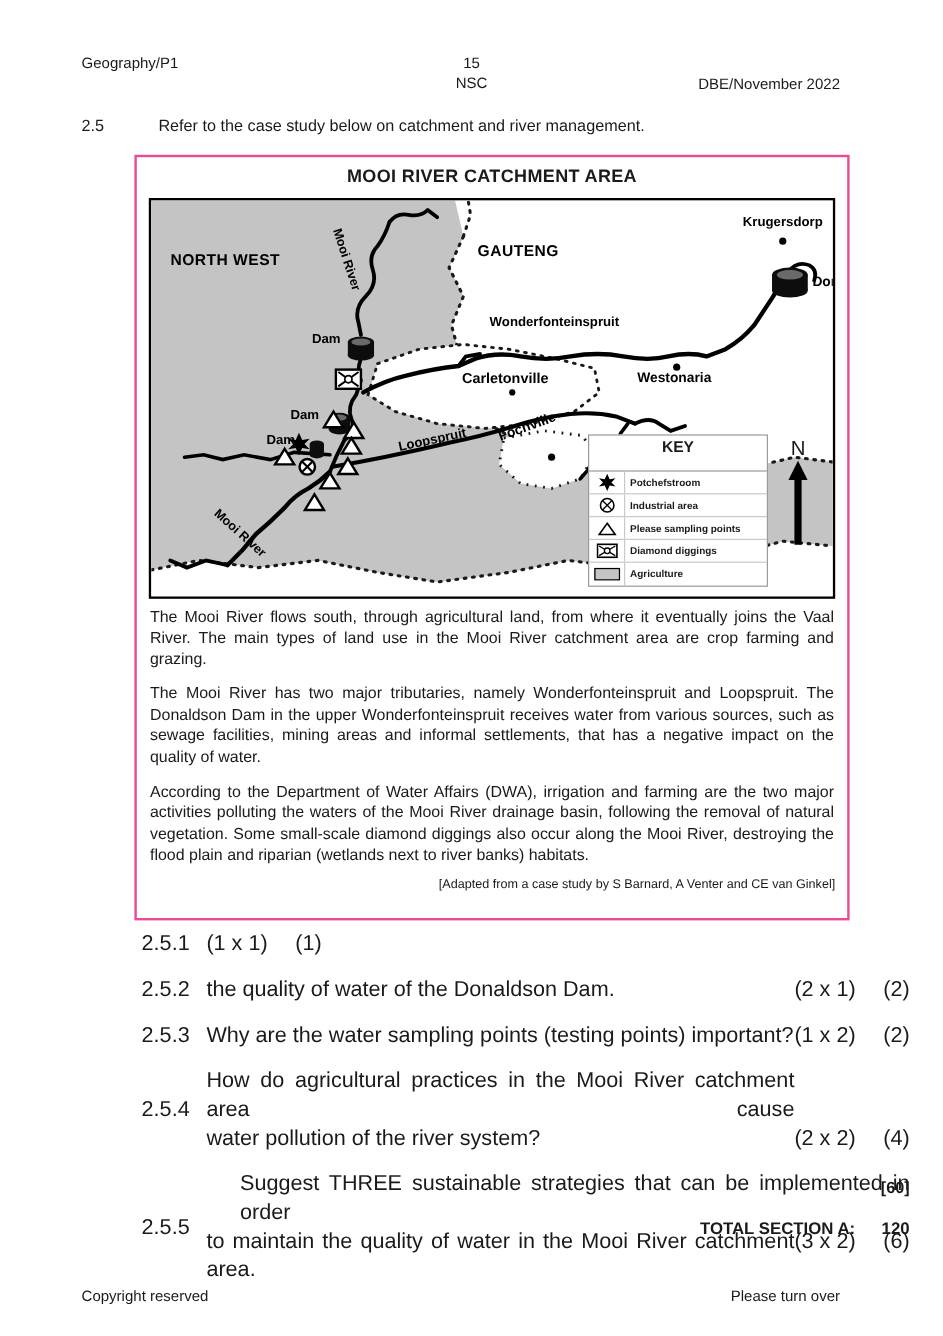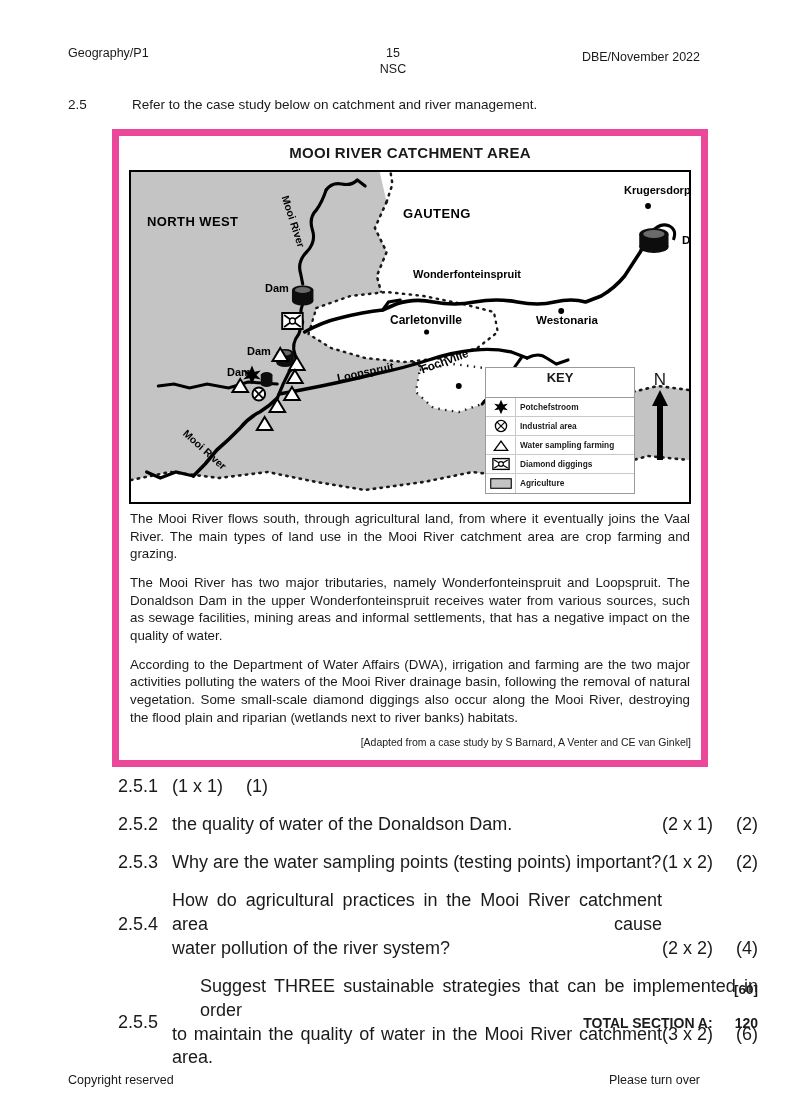--- a/index.html
+++ b/index.html
@@ -17,35 +17,35 @@
   
   .page-header {
     position: absolute;
     top: 46px; left: 0; width: 786px;
     height: 40px;
     font-size: 12.5px;
   }
   .hdr-left  { position:absolute; left: 68px;  top: 0; }
   .hdr-mid   { position:absolute; left: 0; top: 0; width:786px; text-align:center; }
   .hdr-mid .l2 { display:block; margin-top: 2px; }
-  .hdr-right { position:absolute; right: 86px; top: 4px; }
+  .hdr-right { position:absolute; right: 86px; top: 17px; }
 
   
   .q-stem {
     position:absolute; top: 97px; left: 68px; width: 660px;
     font-size: 13.5px;
   }
   .q-stem .num { display:inline-block; width: 64px; }
 
   
   .case-box {
     position:absolute;
     left: 112px; top: 129px;
     width: 596px; height: 638px;
-    border: 7px solid #ec4899;
+    border: 2px solid #ec4899;
     background:#fff;
   }
   .case-title {
     text-align:center;
     font-weight:bold;
     font-size: 15px;
     letter-spacing: .3px;
     padding: 8px 0 9px 0;
   }
 
@@ -324,21 +324,21 @@
         </div>
         <div class="key-txt">Industrial area</div>
       </div>
 
       <div class="key-row">
         <div class="key-sym">
           <svg width="16" height="13" viewBox="0 0 18 14">
               <path d="M 9,2 L 16.5,12.5 L 1.5,12.5 Z" fill="#fff" stroke="#000" stroke-width="1.5"></path>
             </svg>
         </div>
-        <div class="key-txt">Water sampling farming</div>
+        <div class="key-txt">Please sampling points</div>
       </div>
 
       <div class="key-row">
         <div class="key-sym">
           <svg width="18" height="14" viewBox="0 0 20 15">
             <rect x="1" y="1.5" width="18" height="12" fill="#fff" stroke="#000" stroke-width="1.5"></rect>
             <path d="M 2.5,3 L 17.5,12 M 17.5,3 L 2.5,12" stroke="#000" stroke-width="1.2"></path>
             <circle cx="10" cy="7.5" r="2.6" fill="#fff" stroke="#000" stroke-width="1.2"></circle>
           </svg>
         </div>

